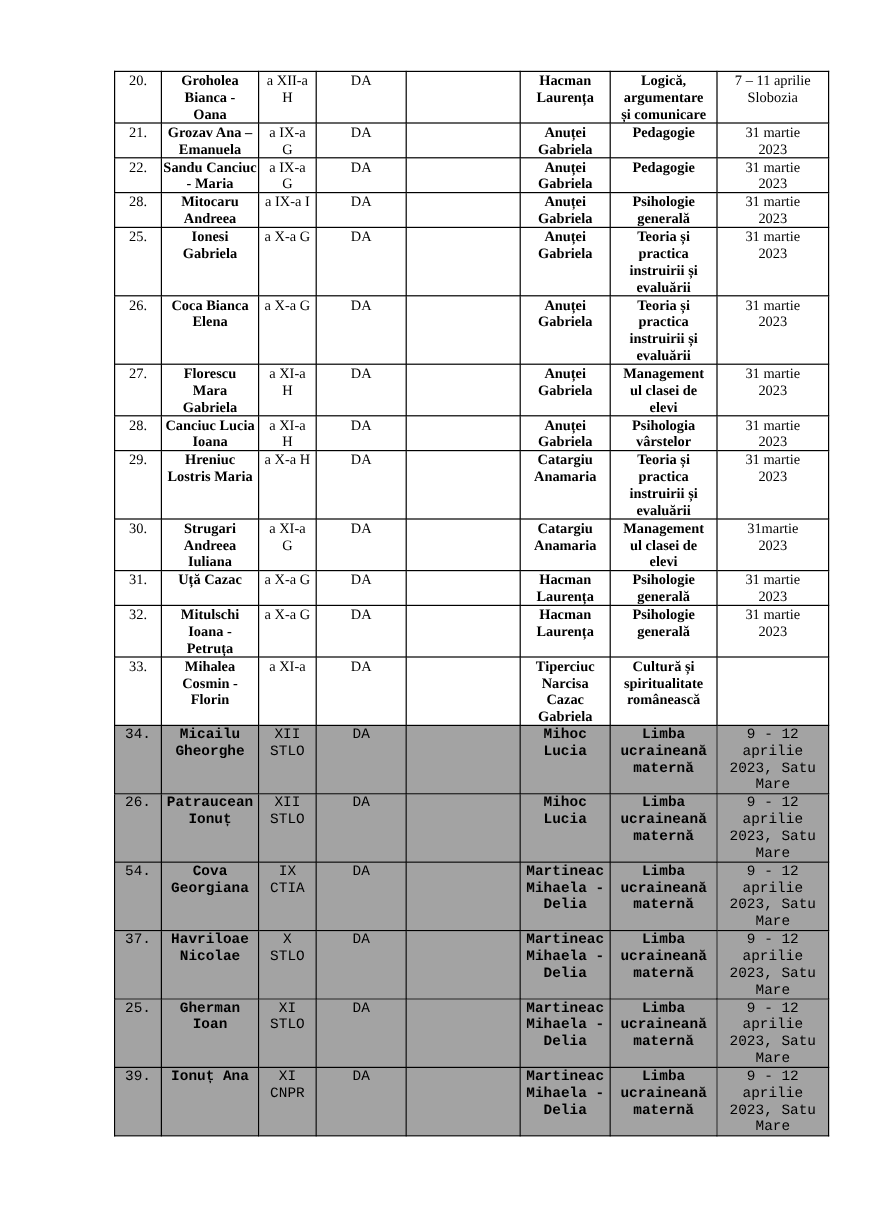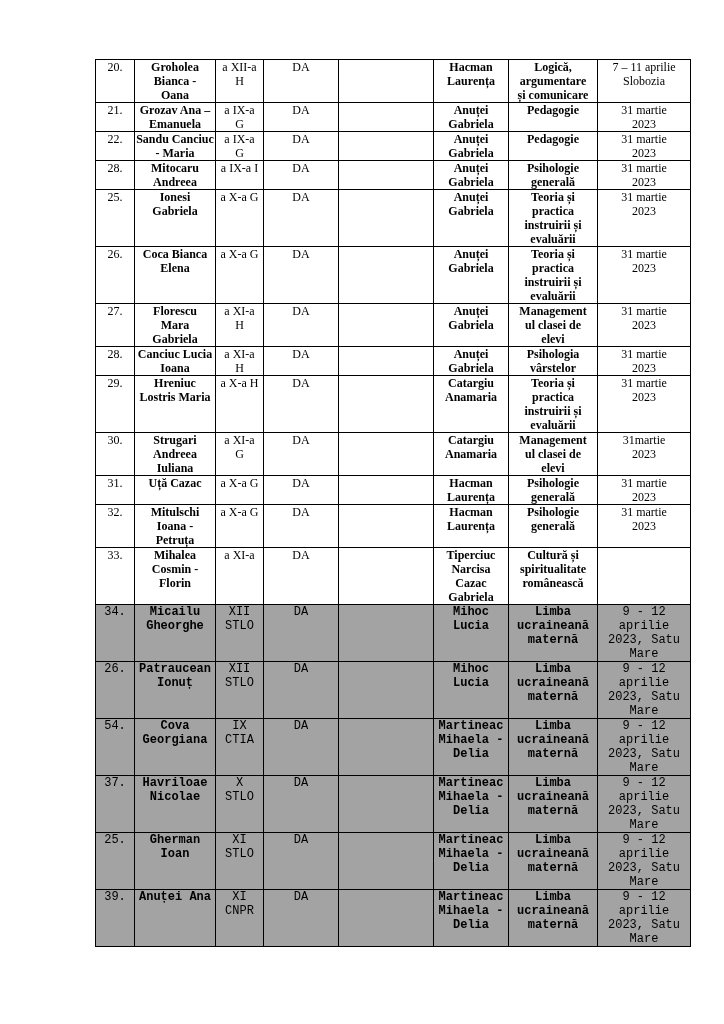--- a/index.html
+++ b/index.html
@@ -346,21 +346,21 @@
 Delia</td>
     <td class="c-subject bold">Limba
 ucraineană
 maternă</td>
     <td class="c-date">9 - 12 aprilie
 2023, Satu
 Mare</td>
   </tr>
         <tr class="row shaded">
     <td class="c-no">39.</td>
-    <td class="c-name bold">Anuței Ana</td>
+    <td class="c-name bold">Ionuț Ana</td>
     <td class="c-class">XI
 CNPR</td>
     <td class="c-da">DA</td>
     <td class="c-empty"></td>
     <td class="c-teacher bold">Martineac
 Mihaela -
 Delia</td>
     <td class="c-subject bold">Limba
 ucraineană
 maternă</td>

